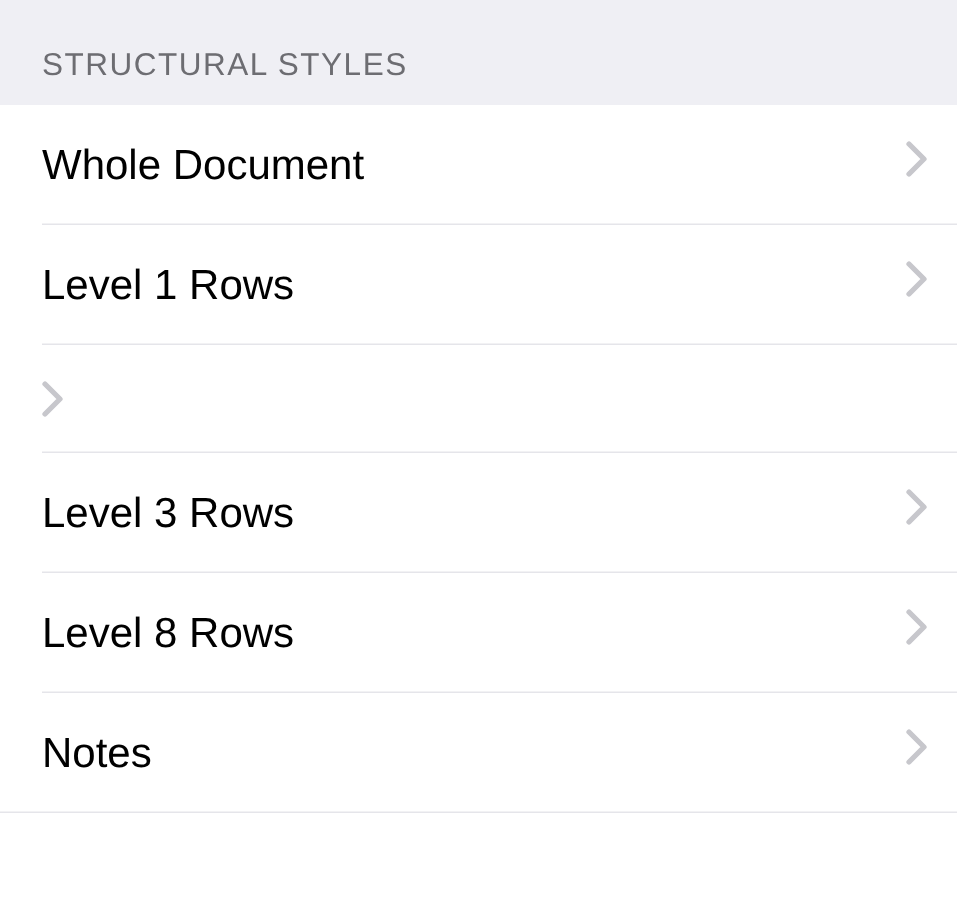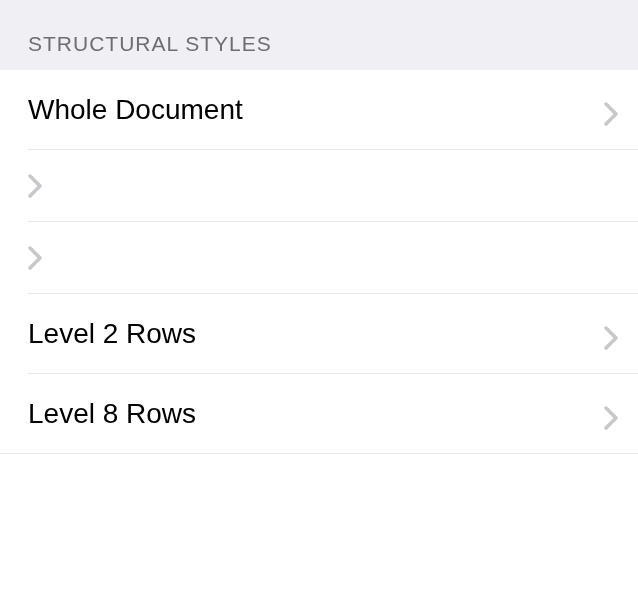--- a/index.html
+++ b/index.html
@@ -20,21 +20,21 @@
       font-size: 21px;
       letter-spacing: 1px;
       color: #6d6d72;
       font-weight: 400;
     }
     .list {
       background: #ffffff;
     }
     .list-row {
       display: flex;
-      align-items: flex-end;
+      align-items: flex-start;
       justify-content: space-between;
       padding: 24px 20px 24px 28px;
       cursor: pointer;
       position: relative;
     }
     .list-row:not(:last-child)::after {
       content: "";
       position: absolute;
       bottom: 0;
       left: 28px;
@@ -75,47 +75,56 @@
   <div class="list-row">
     <span class="row-label">Whole Document</span>
     <span class="chevron">
       <svg viewBox="0 0 14 24" fill="none">
           <path d="M2 2 L12 12 L2 22" stroke="#c7c7cc" stroke-width="3.5" stroke-linecap="round" stroke-linejoin="round"></path>
         </svg>
     </span>
   </div>
 
   <div class="list-row">
+    <span class="row-label">Level 1 Rows</span>
     <span class="chevron">
       <svg viewBox="0 0 14 24" fill="none">
           <path d="M2 2 L12 12 L2 22" stroke="#c7c7cc" stroke-width="3.5" stroke-linecap="round" stroke-linejoin="round"></path>
         </svg>
     </span>
   </div>
 
   <div class="list-row">
     <span class="chevron">
       <svg viewBox="0 0 14 24" fill="none">
           <path d="M2 2 L12 12 L2 22" stroke="#c7c7cc" stroke-width="3.5" stroke-linecap="round" stroke-linejoin="round"></path>
         </svg>
     </span>
   </div>
 
   <div class="list-row">
-    <span class="row-label">Level 2 Rows</span>
+    <span class="row-label">Level 3 Rows</span>
     <span class="chevron">
       <svg viewBox="0 0 14 24" fill="none">
           <path d="M2 2 L12 12 L2 22" stroke="#c7c7cc" stroke-width="3.5" stroke-linecap="round" stroke-linejoin="round"></path>
         </svg>
     </span>
   </div>
 
   <div class="list-row">
     <span class="row-label">Level 8 Rows</span>
     <span class="chevron">
       <svg viewBox="0 0 14 24" fill="none">
           <path d="M2 2 L12 12 L2 22" stroke="#c7c7cc" stroke-width="3.5" stroke-linecap="round" stroke-linejoin="round"></path>
         </svg>
     </span>
   </div>
 
+  <div class="list-row">
+    <span class="row-label">Notes</span>
+    <span class="chevron">
+      <svg viewBox="0 0 14 24" fill="none">
+          <path d="M2 2 L12 12 L2 22" stroke="#c7c7cc" stroke-width="3.5" stroke-linecap="round" stroke-linejoin="round"></path>
+        </svg>
+    </span>
+  </div>
 
 </div>
 
 </body></html>

